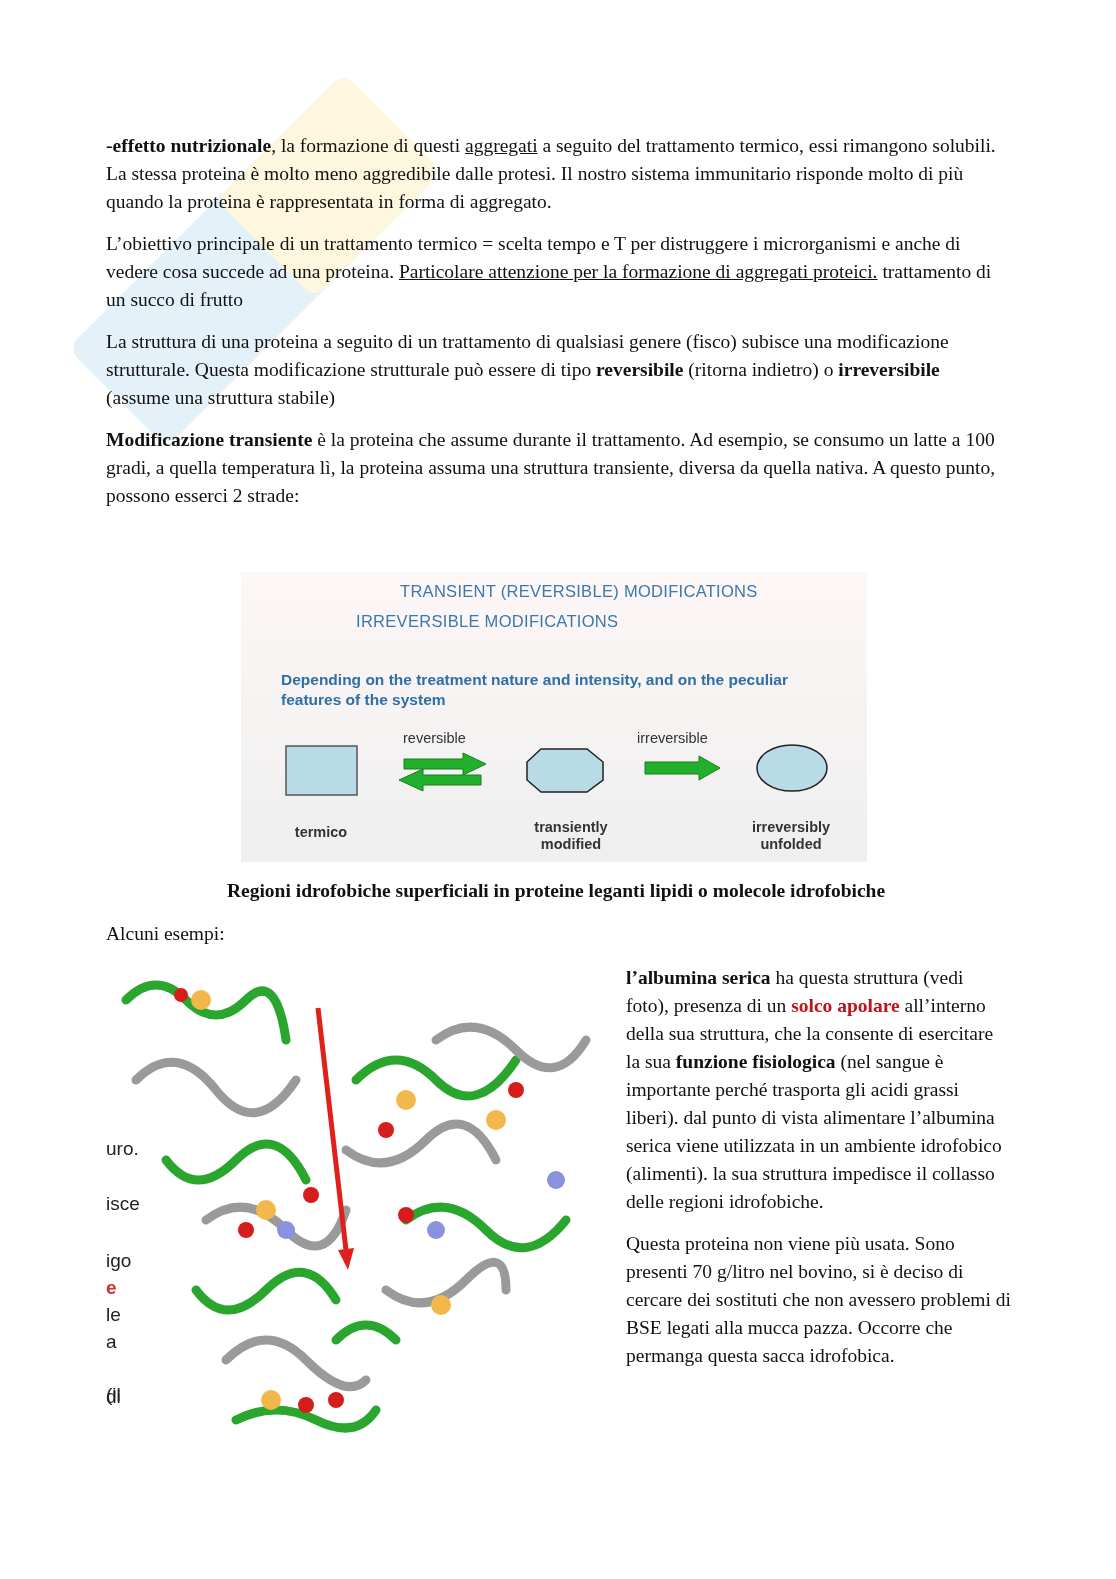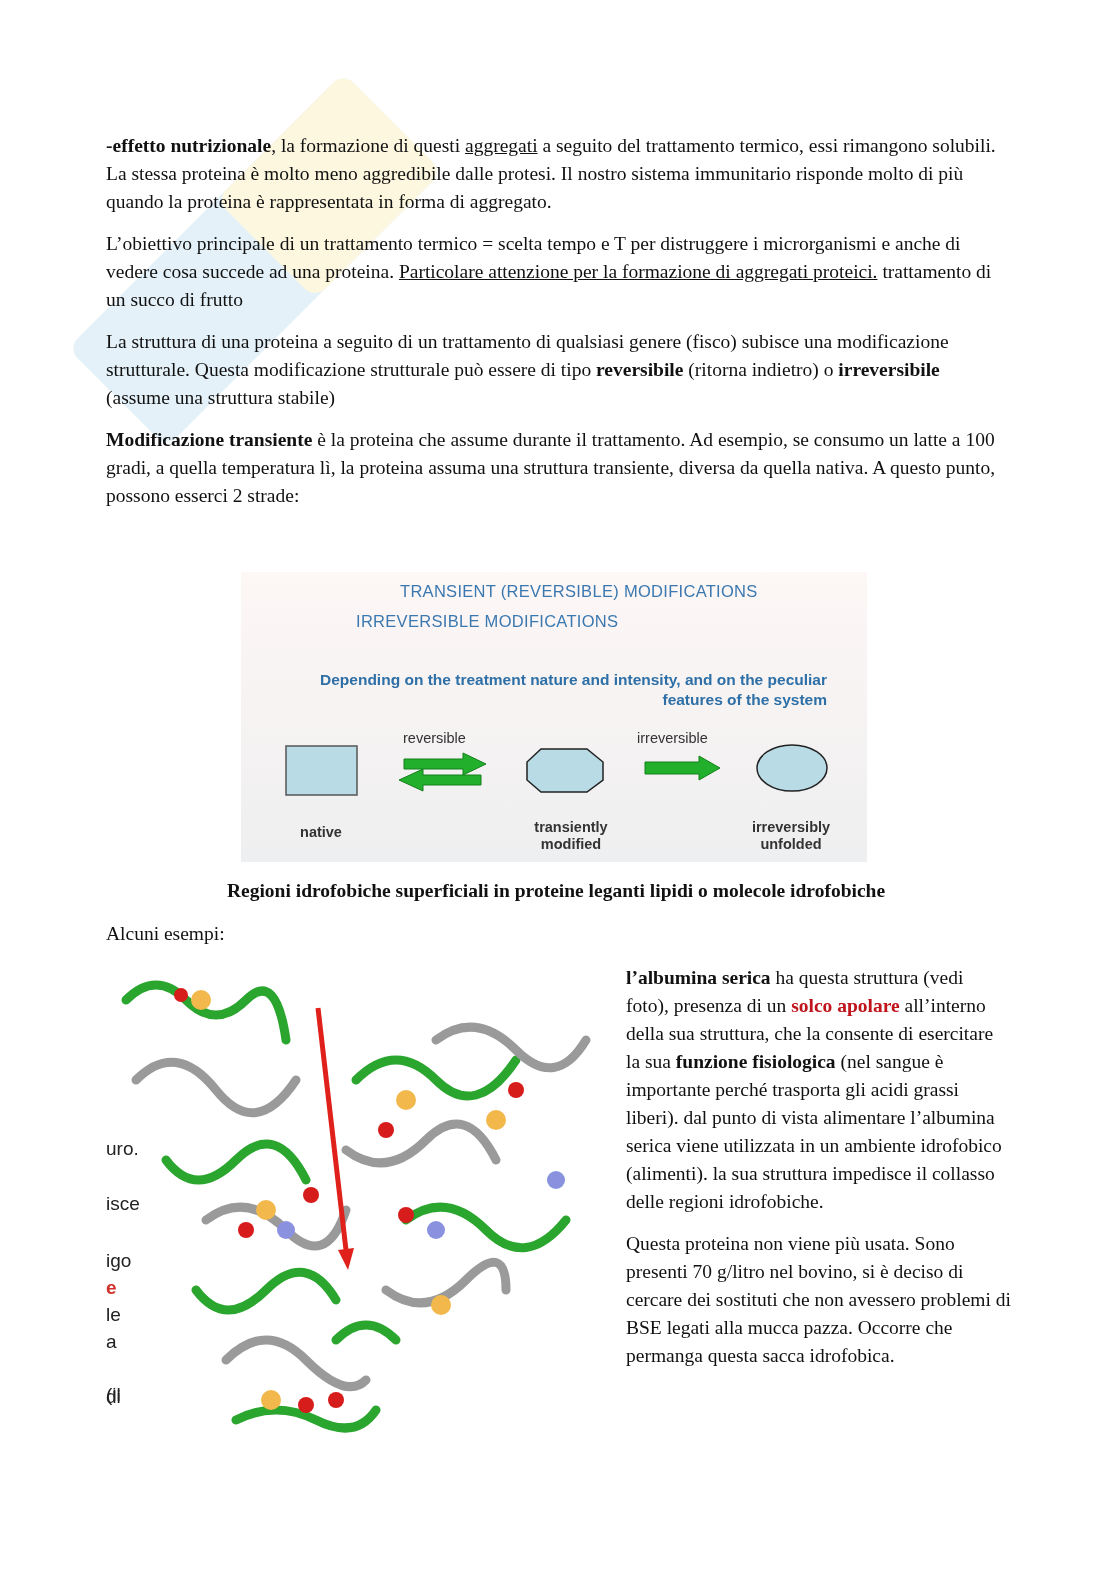--- a/index.html
+++ b/index.html
@@ -9,21 +9,21 @@
                pointer-events: none; }
   .page { position: absolute; left: 106px; top: 132px; width: 900px; font-size: 19.5px; line-height: 28px; }
   p { margin: 0 0 14px 0; }
   .u { text-decoration: underline; }
   b { font-weight: bold; }
   .red { color: #c0141c; font-weight: bold; }
   .figure { position: absolute; left: 241px; top: 572px; width: 626px; height: 290px;
             background: linear-gradient(#fdf7f6 0%, #f7f3f3 45%, #eeeff0 100%); font-family: "Liberation Sans", "DejaVu Sans", sans-serif; }
   .fig-t1 { position: absolute; left: 115px; top: 10px; font-size: 16.5px; color: #3b78b0; letter-spacing: 0.3px; margin-left: 44px; }
   .fig-t2 { position: absolute; left: 115px; top: 40px; font-size: 16.5px; color: #3b78b0; letter-spacing: 0.3px; }
-  .fig-sub { position: absolute; left: 0; width: 626px; top: 98px; text-align: right; font-size: 15.5px; font-weight: bold; color: #2d6fa6; line-height: 20px; }
+  .fig-sub { position: absolute; left: 0; width: 626px; top: 98px; text-align: left; font-size: 15.5px; font-weight: bold; color: #2d6fa6; line-height: 20px; }
   .fig-lbl { position: absolute; font-size: 14.5px; color: #333; }
   .fig-state { position: absolute; font-size: 14.5px; font-weight: bold; color: #333; text-align: center; line-height: 17px; }
   .heading { position: absolute; left: 106px; top: 880px; width: 900px; text-align: center; font-weight: bold; font-size: 19.5px; }
   .alcuni { position: absolute; left: 106px; top: 923px; font-size: 19.5px; }
   .protein { position: absolute; left: 106px; top: 960px; width: 500px; height: 485px; }
   .side-frag { position: absolute; left: 106px; font-family: "Liberation Sans", sans-serif; font-size: 19px; color: #222; }
   .right-col { position: absolute; left: 626px; top: 964px; width: 385px; font-size: 19.5px; line-height: 28px; }
 </style>
 </head>
 <body>
@@ -59,21 +59,21 @@
   <svg style="position:absolute;left:0;top:0;" width="626" height="290">
     <rect x="45" y="174" width="71" height="49" fill="#b9dbe6" stroke="#555" stroke-width="1.5"></rect>
     <g fill="#22b02c" stroke="#15801c" stroke-width="1">
       <polygon points="163,187 222,187 222,181 245,192 222,203 222,197 163,197"></polygon>
       <polygon points="240,203 182,203 182,197 158,208 182,219 182,213 240,213"></polygon>
     </g>
     <polygon points="300,177 346,177 362,190 362,208 346,220 300,220 286,208 286,190" fill="#b9dbe6" stroke="#222" stroke-width="1.5"></polygon>
     <polygon points="404,190 458,190 458,184 479,196 458,208 458,202 404,202" fill="#22b02c" stroke="#15801c" stroke-width="1"></polygon>
     <ellipse cx="551" cy="196" rx="35" ry="23" fill="#b9dbe6" stroke="#222" stroke-width="1.5"></ellipse>
   </svg>
-  <div class="fig-state" style="left:40px;top:252px;width:80px;">native</div>
+  <div class="fig-state" style="left:40px;top:252px;width:80px;">termico</div>
   <div class="fig-state" style="left:275px;top:247px;width:110px;">transiently modified</div>
   <div class="fig-state" style="left:495px;top:247px;width:110px;">irreversibly unfolded</div>
 </div>
 
 <div class="heading">Regioni idrofobiche superficiali in proteine leganti lipidi o molecole idrofobiche</div>
 <div class="alcuni">Alcuni esempi:</div>
 
 <svg class="protein" viewBox="0 0 500 485">
   <g fill="none" stroke-width="9" stroke-linecap="round">
     <path d="M20 40 q30 -30 60 0 t60 0 t40 40" stroke="#2aa52e"></path>

